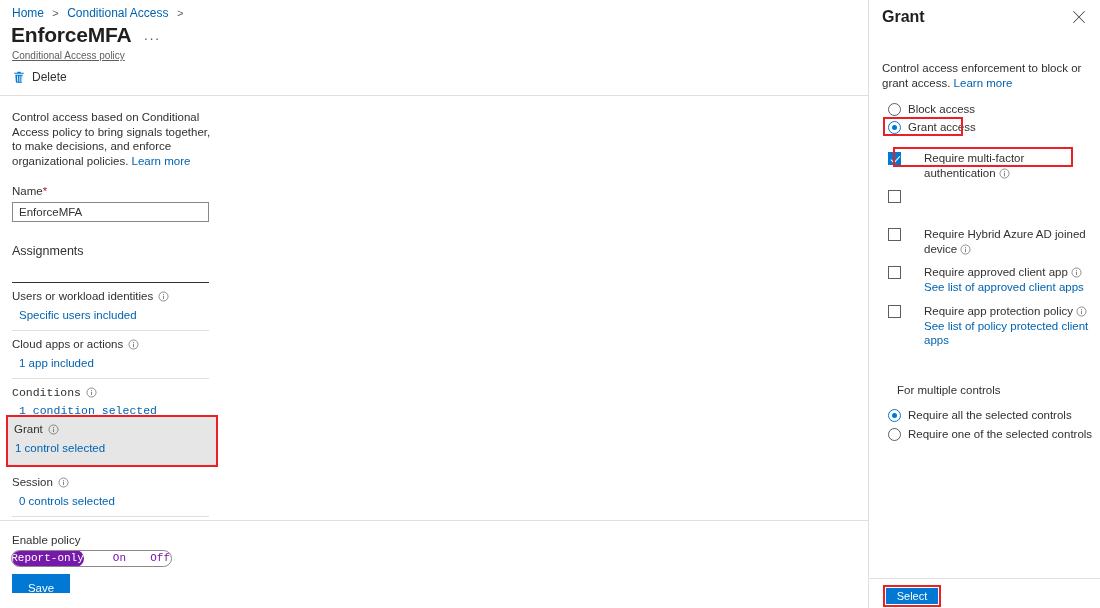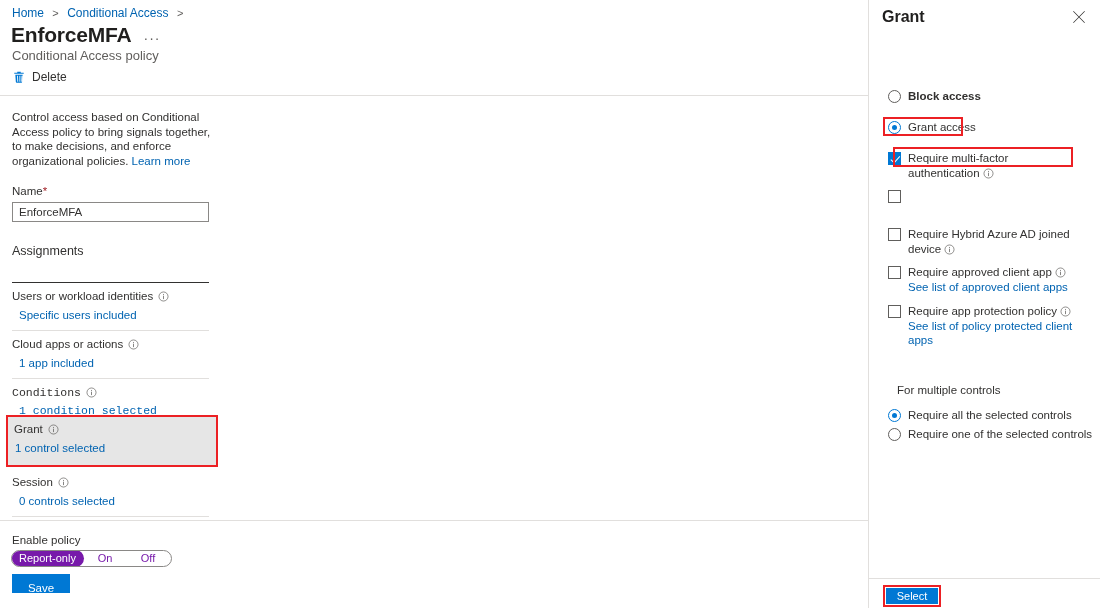--- a/index.html
+++ b/index.html
@@ -39,21 +39,21 @@
     font-size: 21px; line-height: 26px; font-weight: 600;
     color: #201f1e; letter-spacing: -0.2px;
   }
   .ellipsis-btn {
     font-size: 14px; color: #605e5c; letter-spacing: 1px;
     cursor: pointer; padding: 0 2px; line-height: 12px;
     align-self: flex-end; margin-bottom: 4px;
   }
   .page-subtitle {
     position: absolute; left: 12px; top: 49px;
-    font-size: 13px; line-height: 13px; color: #605e5c;
+    font-size: 10px; line-height: 13px; color: #605e5c; text-decoration: underline;
   }
 
   .cmdbar {
     position: absolute; left: 12px; top: 70px;
     display: flex; align-items: center; gap: 6px;
     cursor: pointer;
   }
   .cmdbar .cmd-label { font-size: 12px; color: #323130; }
   .trash-icon { width: 14px; height: 14px; display:block; }
 
@@ -152,21 +152,21 @@
     width: 161px; height: 17px;
     border: 1px solid #8a8886;
     border-radius: 9px;
     background: #ffffff;
     display: flex; align-items: center;
     cursor: pointer;
     overflow: hidden;
   }
   .toggle-opt {
     font-size: 11px; line-height: 15px; color: #7719aa;
-    text-align: center; cursor: pointer;
+    text-align: right; cursor: pointer; font-family: Liberation Mono, monospace;
   }
   .toggle-opt.selected {
     background: #7719aa; color: #ffffff;
     border-radius: 9px; height: 17px;
     display: flex; align-items: center; justify-content: center;
   }
   .opt-report { width: 73px; margin-left: -1px; }
   .opt-on { width: 42px; }
   .opt-off { width: 44px; }
 
@@ -213,21 +213,21 @@
   .radio.checked { border-color: #0078d4; border-width: 1px; }
   .radio.checked::after {
     content: ""; position: absolute;
     left: 3px; top: 3px; width: 5px; height: 5px;
     border-radius: 50%; background: #0078d4;
   }
 
   .opt-block { position: absolute; left: 888px; }
 
   .cb-row {
-    display: flex; align-items: flex-start; gap: 7px;
+    display: flex; align-items: flex-start; gap: 23px;
     font-size: 11.5px; line-height: 14.5px; color: #323130;
     cursor: pointer;
   }
   .cbox {
     width: 13px; height: 13px; flex: none;
     border: 1px solid #605e5c; background: #fff;
     margin-top: 1px; position: relative;
   }
   .cbox.checked {
     background: #0078d4; border-color: #0078d4;
@@ -388,23 +388,27 @@
 
     <button class="save-btn">Save</button>
   </div>
 
   <div class="right-panel">
     <div class="rp-title">Grant</div>
     <svg class="rp-close" viewBox="0 0 16 16">
       <path d="M2.6 2.1 8 7.5l5.4-5.4.5.5L8.5 8l5.4 5.4-.5.5L8 8.5l-5.4 5.4-.5-.5L7.5 8 2.1 2.6z" fill="#323130"></path>
     </svg>
 
-  </div>
-
-  <div class="opt-block" style="top:89px;font-weight:bold;">
+    <div class="rp-desc">
+      <span>Control access enforcement to block or grant access.</span>
+      <a class="link">Learn more</a>
+    </div>
+  </div>
+
+  <div class="opt-block" style="top:102px;">
     <div class="radio-row">
       <span class="radio"></span>
       <span>Block access</span>
     </div>
   </div>
 
   <div class="opt-block" style="top:120px;">
     <div class="radio-row">
       <span class="radio checked"></span>
       <span>Grant access</span>

